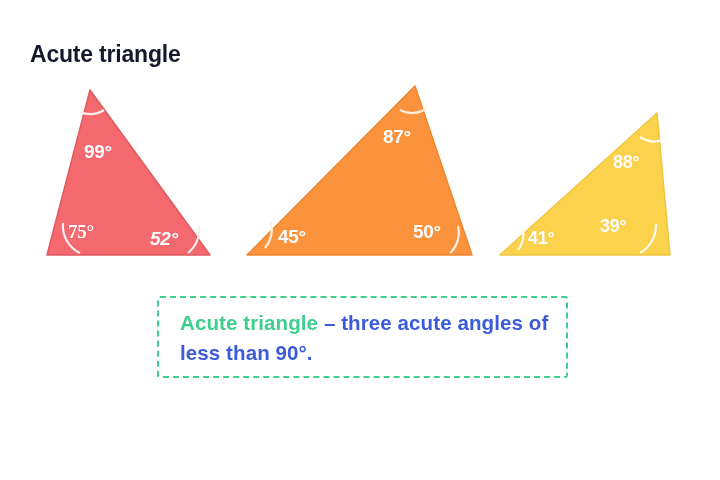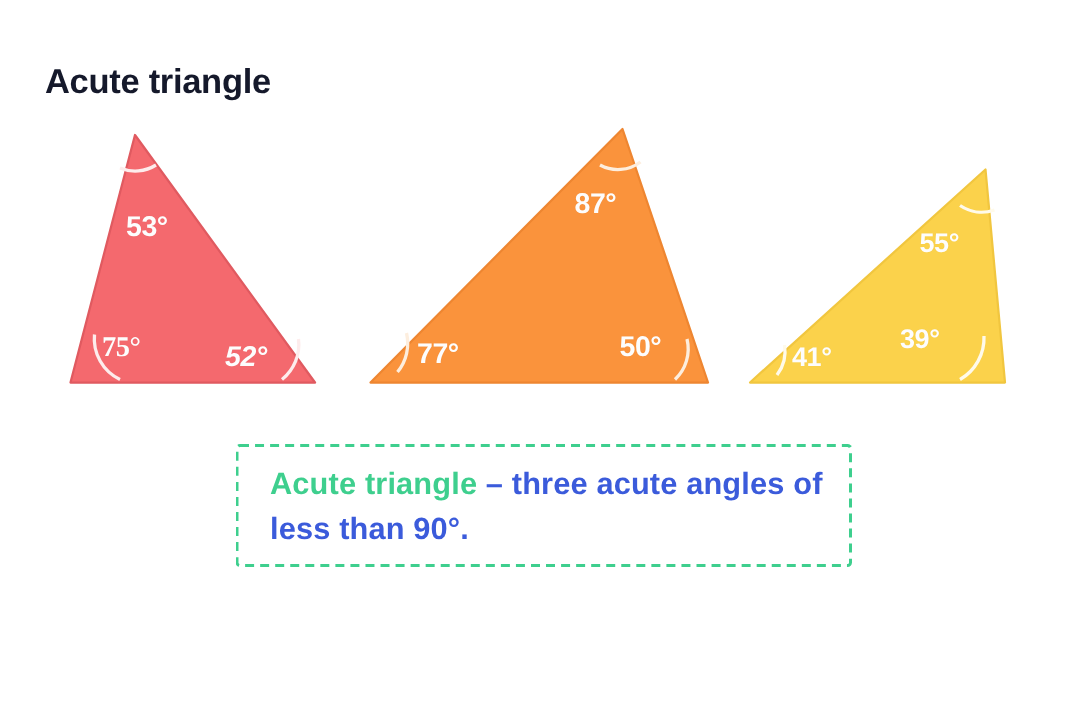--- a/index.html
+++ b/index.html
@@ -95,41 +95,41 @@
 <div id="page">
 
   <div id="page-title">Acute triangle</div>
 
   <svg class="triangle-figure" width="720" height="480">
     <polygon points="90,90 210,255 47,255" fill="#F4696E" stroke="#E05A60" stroke-width="1.5" stroke-linejoin="round"></polygon>
     <path d="M 80 112 A 26 26 0 0 0 104 110" fill="none" stroke="#fdecec" stroke-width="2.2"></path>
     <path d="M 63 223 A 30 30 0 0 0 80 253" fill="none" stroke="#fdecec" stroke-width="2.2"></path>
     <path d="M 188 253 A 30 30 0 0 0 199 226" fill="none" stroke="#fdecec" stroke-width="2.2"></path>
   </svg>
-  <div class="angle-label" style="left:84px; top:141px;">53°</div>
+  <div class="angle-label" style="left:84px; top:141px;">99°</div>
   <div class="angle-label" style="left:68px; top:221px;font-family:Liberation Serif, serif;">75°</div>
   <div class="angle-label" style="left:150px; top:228px;font-style:italic;">52°</div>
 
   <svg class="triangle-figure" width="720" height="480">
     <polygon points="415,86 472,255 247,255" fill="#FA933C" stroke="#EE8631" stroke-width="1.5" stroke-linejoin="round"></polygon>
     <path d="M 400 110 A 25 25 0 0 0 427 108" fill="none" stroke="#fdeede" stroke-width="2.2"></path>
     <path d="M 265 248 A 30 30 0 0 0 271 222" fill="none" stroke="#fdeede" stroke-width="2.2"></path>
     <path d="M 450 253 A 28 28 0 0 0 458 226" fill="none" stroke="#fdeede" stroke-width="2.2"></path>
   </svg>
   <div class="angle-label" style="left:383px; top:126px;">87°</div>
-  <div class="angle-label" style="left:278px; top:226px;">77°</div>
+  <div class="angle-label" style="left:278px; top:226px;">45°</div>
   <div class="angle-label" style="left:413px; top:221px;">50°</div>
 
   <svg class="triangle-figure" width="720" height="480">
     <polygon points="657,113 670,255 500,255" fill="#FBD24B" stroke="#F1C63F" stroke-width="1.5" stroke-linejoin="round"></polygon>
     <path d="M 640 137 A 26 26 0 0 0 663 140" fill="none" stroke="#fffaea" stroke-width="2.2"></path>
     <path d="M 518 250 A 26 26 0 0 0 523 230" fill="none" stroke="#fffaea" stroke-width="2.2"></path>
     <path d="M 640 253 A 32 32 0 0 0 656 224" fill="none" stroke="#fffaea" stroke-width="2.2"></path>
   </svg>
-  <div class="angle-label sm" style="left:613px; top:152px;">55°</div>
+  <div class="angle-label sm" style="left:613px; top:152px;">88°</div>
   <div class="angle-label sm" style="left:528px; top:228px;">41°</div>
   <div class="angle-label sm" style="left:600px; top:216px;">39°</div>
 
   <div id="caption-box">
     <div id="caption-text">
       <span id="caption-term">Acute triangle</span><span> – three acute angles of less than 90°.</span>
     </div>
   </div>
 
 

